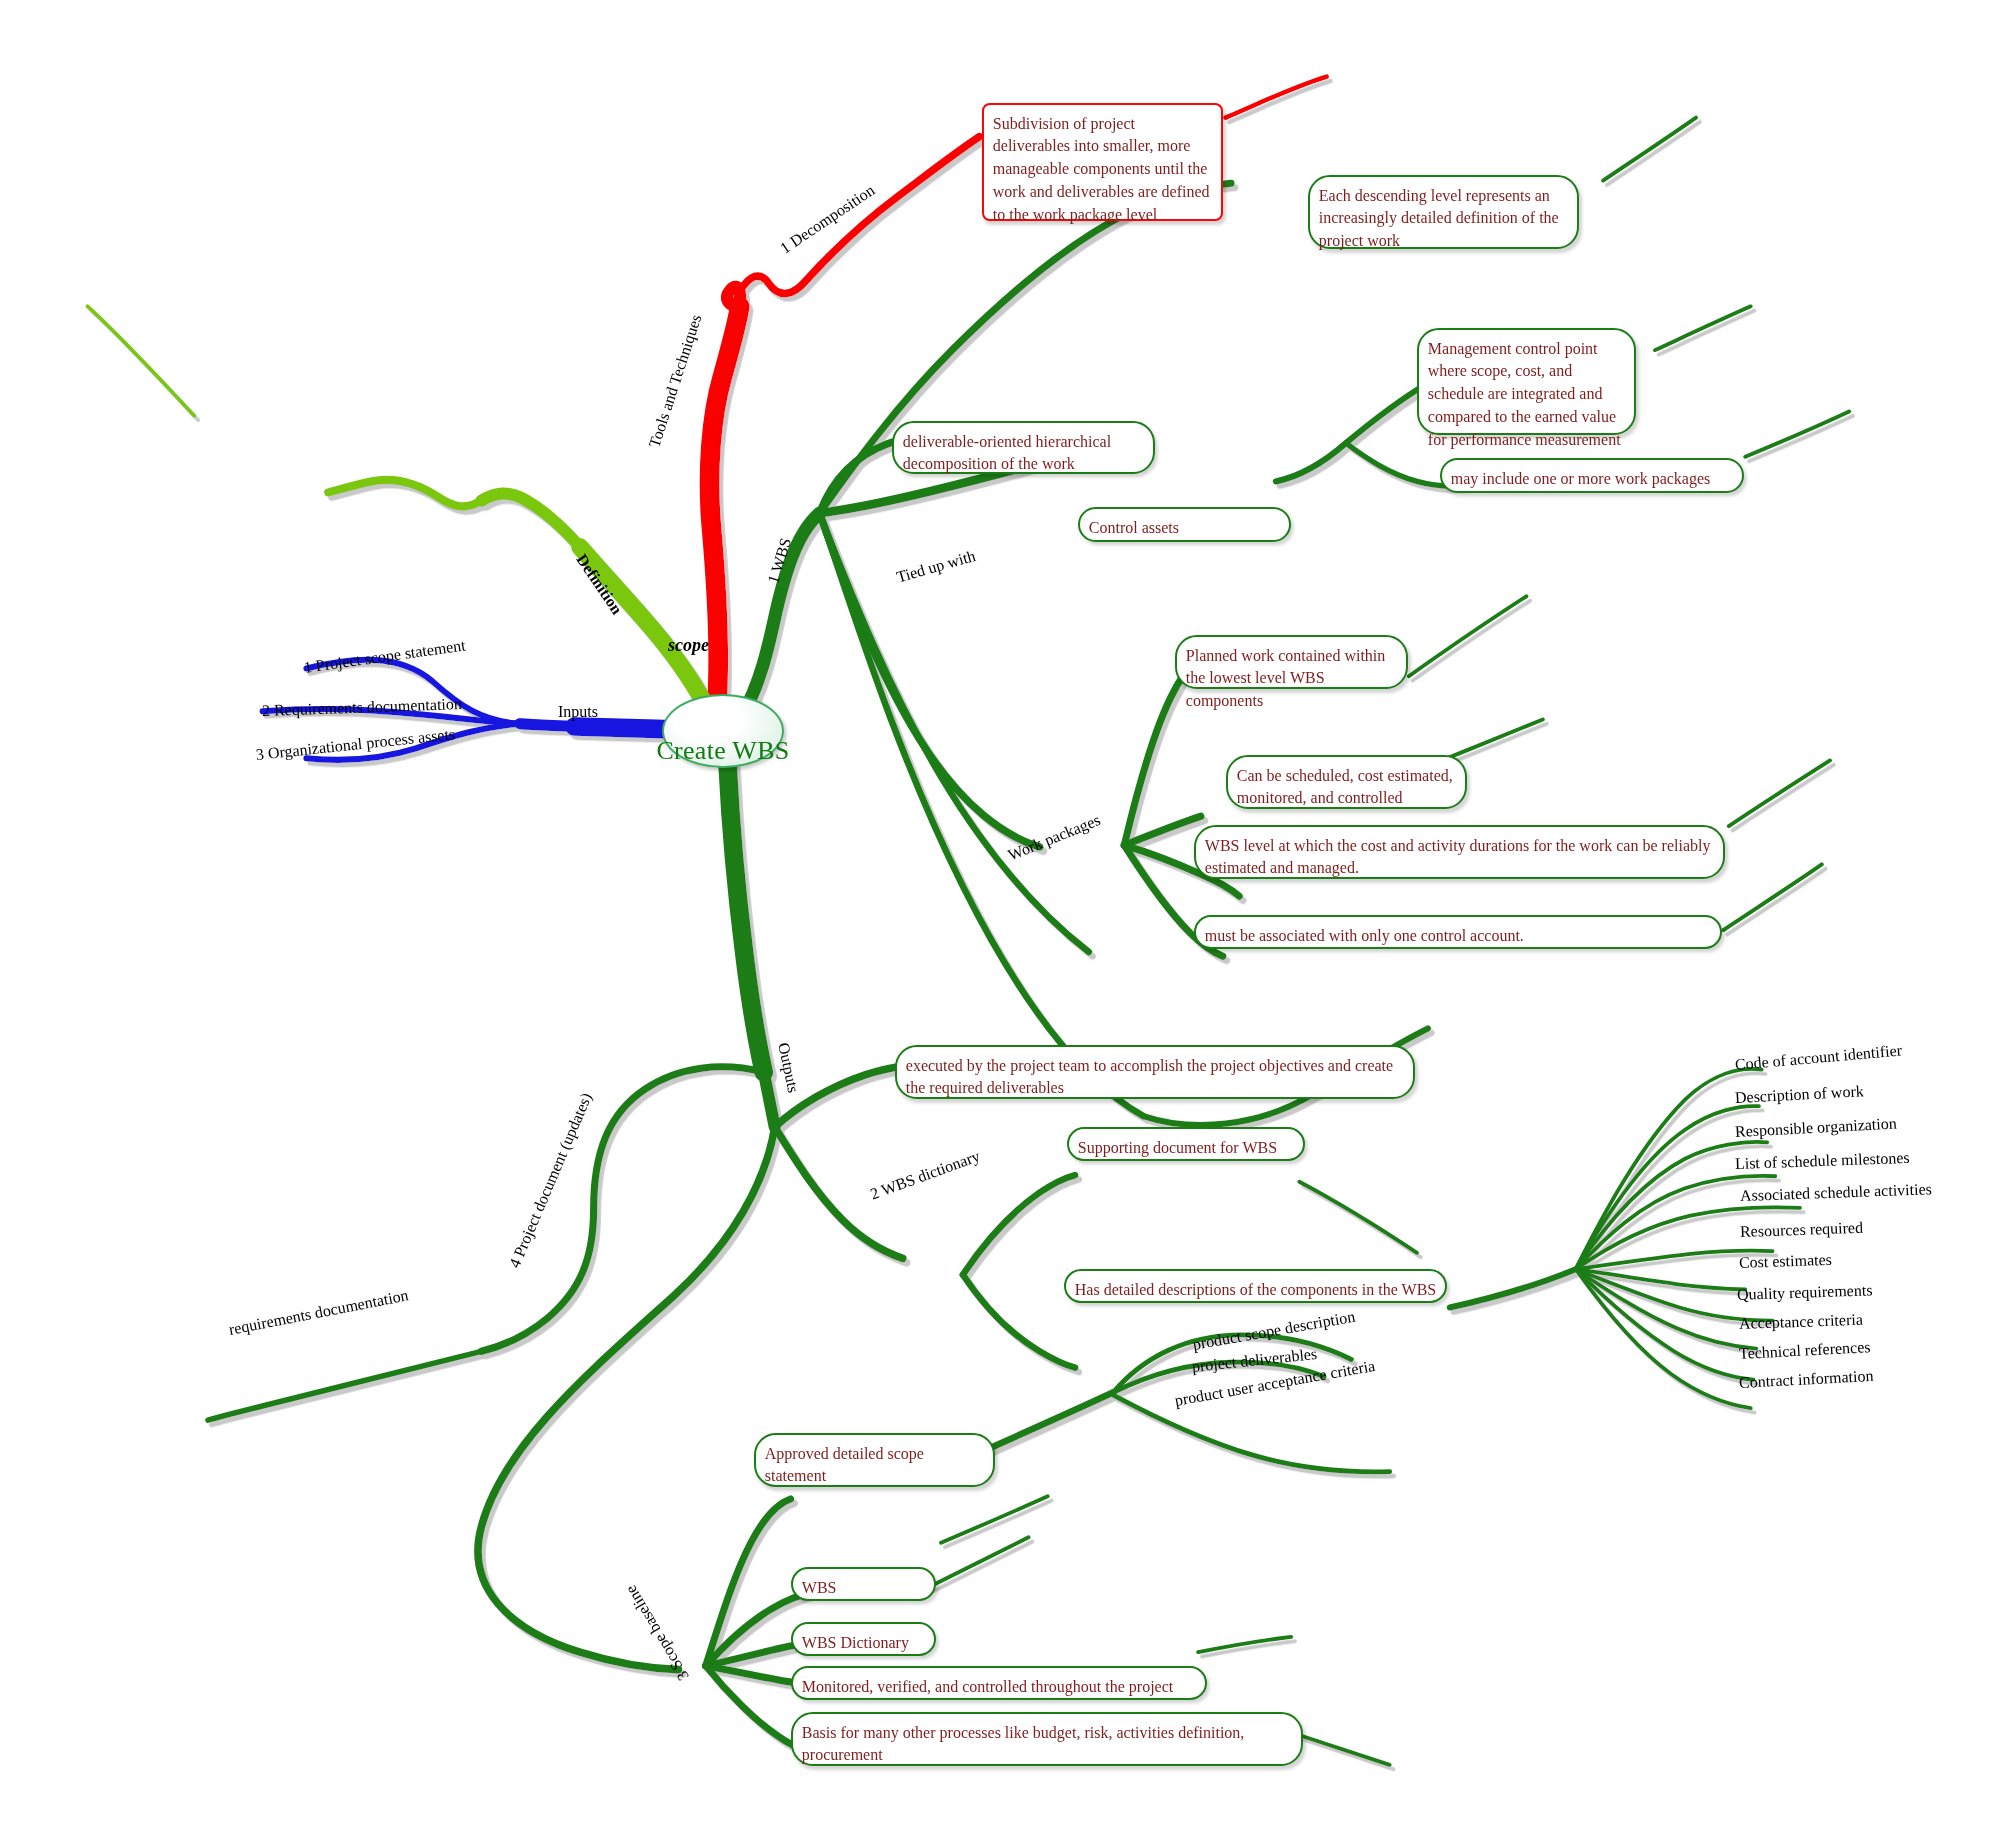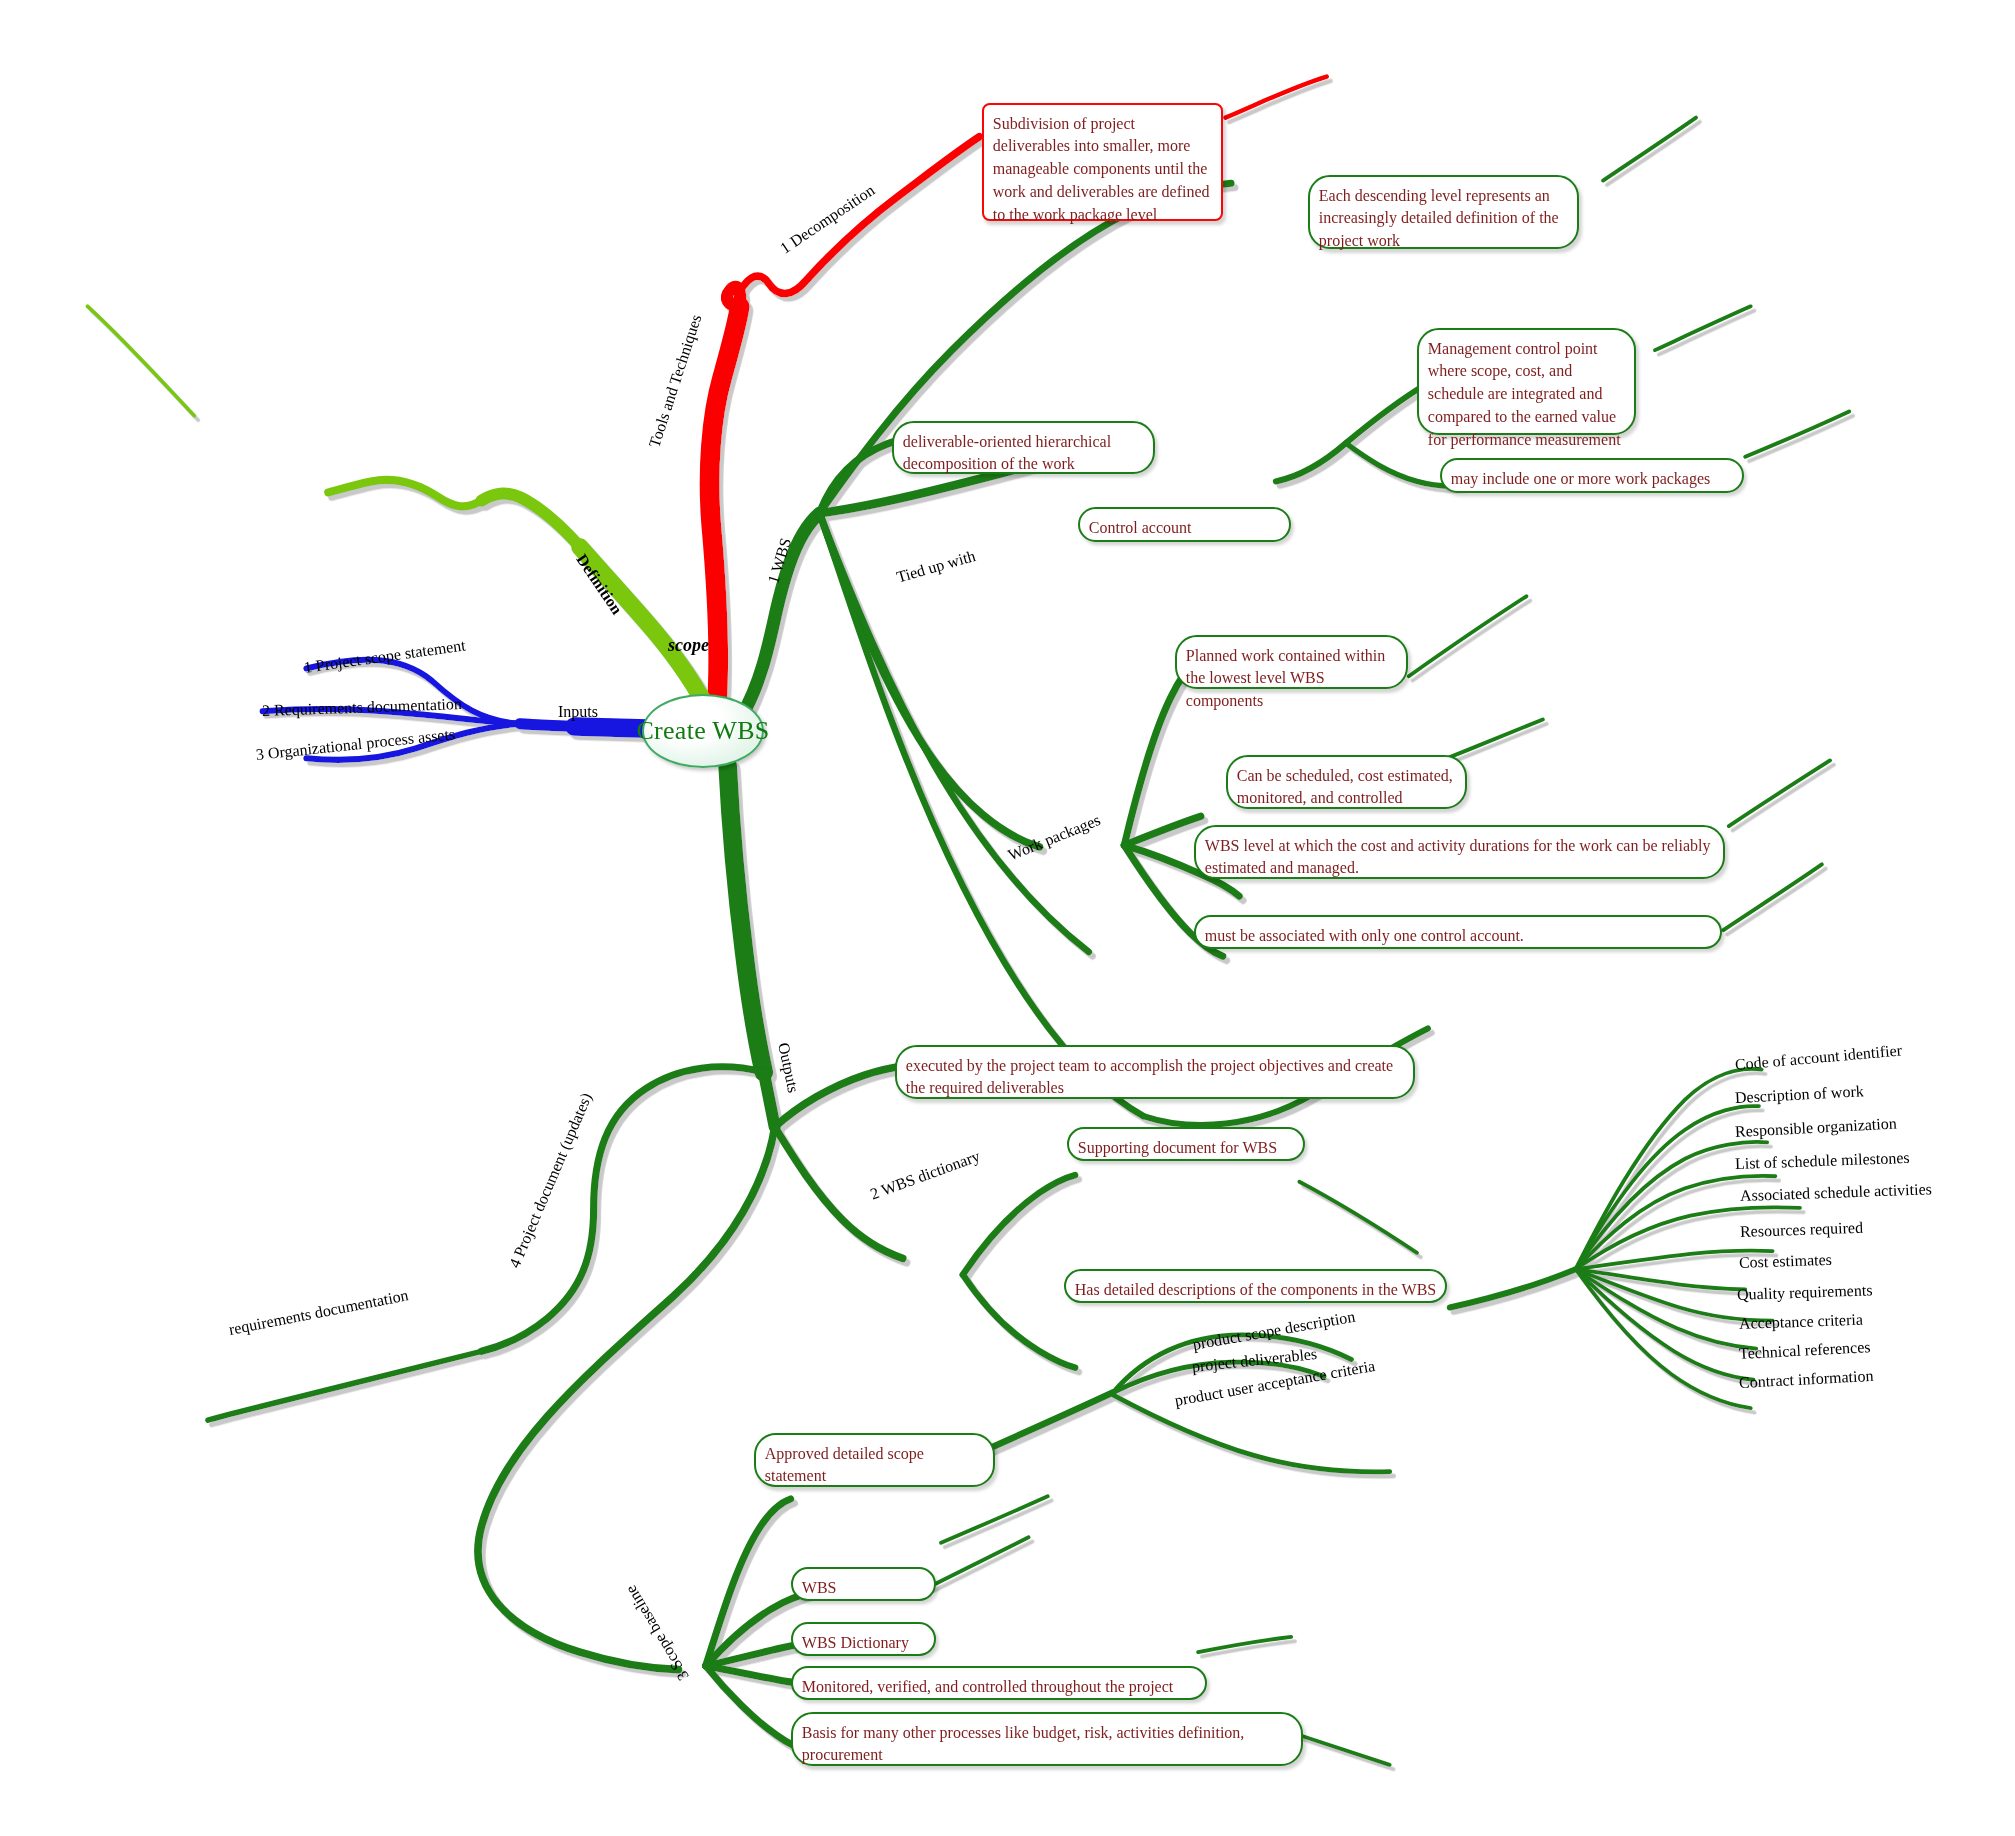--- a/index.html
+++ b/index.html
@@ -247,21 +247,21 @@
 
       <path d="M 1780,2660 C 1870,2620 1960,2580 2035,2545" stroke="#1a7d15" stroke-width="12"></path>
       <path d="M 2035,2545 C 2090,2480 2170,2440 2270,2440 C 2350,2440 2420,2460 2470,2485" stroke="#1a7d15" stroke-width="9"></path>
       <path d="M 2035,2545 C 2095,2515 2170,2492 2250,2490 C 2320,2488 2380,2500 2420,2516" stroke="#1a7d15" stroke-width="9"></path>
       <path d="M 2035,2550 C 2100,2585 2190,2630 2290,2660 C 2380,2686 2470,2692 2540,2690" stroke="#1a7d15" stroke-width="9"></path>
 
       <path d="M 1416,2060 C 1412,2200 1400,2360 1390,2480" stroke="#1a7d15" stroke-width="0"></path>
     </g>
   </svg>
 
-  <div class="central-node" style="left:642px; top:694px;">
+  <div class="central-node" style="left:662px; top:694px;align-items:flex-end;">
     <span class="label">Create WBS</span>
   </div>
 
   <div class="blabel bold-italic" style="left:668px; top:635px; font-size:18px;">scope</div>
 
   <div class="blabel" style="left:654px; top:438px; transform:rotate(-72deg);">Tools and Techniques</div>
 
   <div class="blabel bold" style="left:580px; top:547px; transform:rotate(56deg);">Definition</div>
 
   <div class="blabel" style="left:558px; top:703px;">Inputs</div>
@@ -304,21 +304,21 @@
   <div class="blabel" style="left:1739px; top:1345px; transform:rotate(-3deg);">Technical references</div>
   <div class="blabel" style="left:1739px; top:1374px; transform:rotate(-3deg);">Contract information</div>
 
 
   <div class="topic red" style="left:982px; top:103px; width:241px; height:118px;">Subdivision of project deliverables into smaller, more manageable components until the work and deliverables are defined to the work package level</div>
 
   <div class="topic green" style="left:1308px; top:175px; width:271px; height:74px;">Each descending level represents an increasingly detailed definition of the project work</div>
 
   <div class="topic green" style="left:892px; top:421px; width:263px; height:53px;">deliverable-oriented hierarchical decomposition of the work</div>
 
-  <div class="topic green" style="left:1078px; top:507px; width:213px; height:35px;">Control account</div>
+  <div class="topic green" style="left:1078px; top:507px; width:213px; height:35px;">Control assets</div>
 
   <div class="topic green" style="left:1417px; top:328px; width:219px; height:107px;">Management control point where scope, cost, and schedule are integrated and compared to the earned value for performance measurement</div>
 
   <div class="topic green" style="left:1440px; top:458px; width:304px; height:35px;">may include one or more work packages</div>
 
   <div class="topic green" style="left:1175px; top:635px; width:233px; height:54px;">Planned work contained within the lowest level WBS components</div>
 
   <div class="topic green" style="left:1194px; top:755px; width:241px; height:54px;margin-left:32px;">Can be scheduled, cost estimated, monitored, and controlled</div>
 
   <div class="topic green" style="left:1194px; top:825px; width:531px; height:54px;">WBS level at which the cost and activity durations for the work can be reliably estimated and managed.</div>

